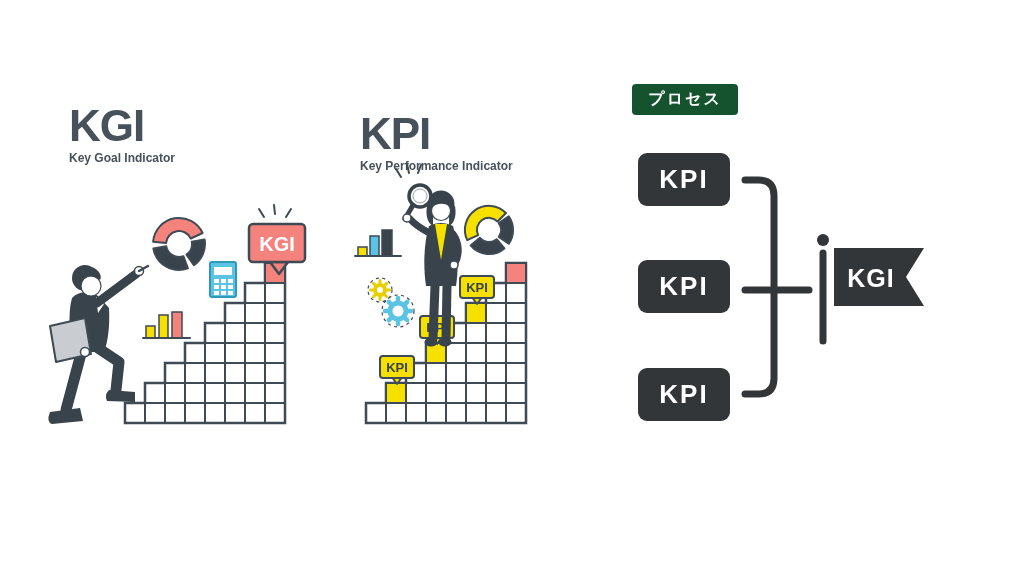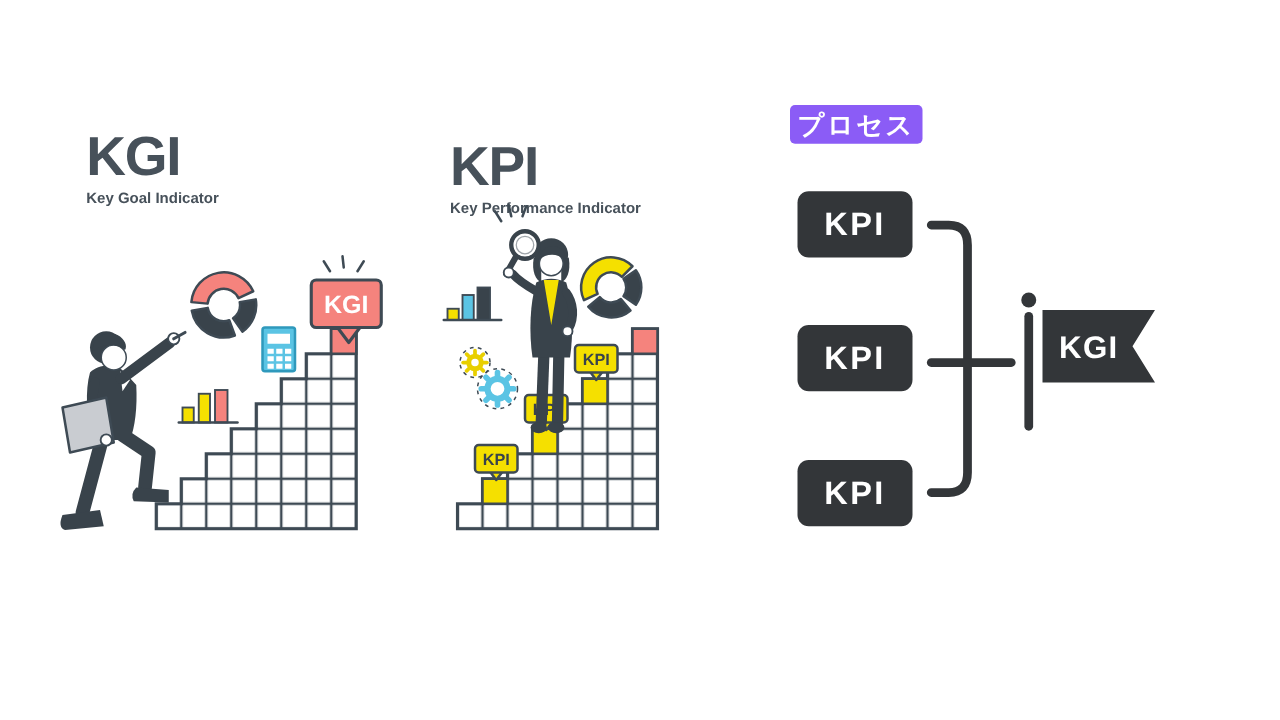--- a/index.html
+++ b/index.html
@@ -7,21 +7,21 @@
     position:relative;width:1024px;height:576px;background:#fff;overflow:hidden;
     font-family:"Liberation Sans","DejaVu Sans",sans-serif;
     margin-left:12px;
   }
   .art{position:absolute;left:0;top:0;width:1024px;height:576px;}
   .title-block{position:absolute;color:#47515A;}
   .big-title{font-size:44px;font-weight:bold;letter-spacing:-1px;line-height:1;color:#47515A;}
   .sub-title{font-size:12px;font-weight:bold;letter-spacing:0;margin-top:3px;color:#47515A;}
   .badge{
     position:absolute;display:flex;align-items:center;justify-content:center;
-    background:#8b5cf6;color:#fff;font-weight:bold;font-size:21px;
+    background:#14532d;color:#fff;font-weight:bold;font-size:16px;
     letter-spacing:2px;border-radius:4px;
   }
   .kpi-box{
     position:absolute;left:626px;width:92px;height:53px;
     display:flex;align-items:center;justify-content:center;
     background:#333639;color:#fff;font-weight:bold;font-size:26px;
     letter-spacing:2px;border-radius:9px;
   }
   svg text{font-family:"Liberation Sans","DejaVu Sans",sans-serif;}
 </style>

